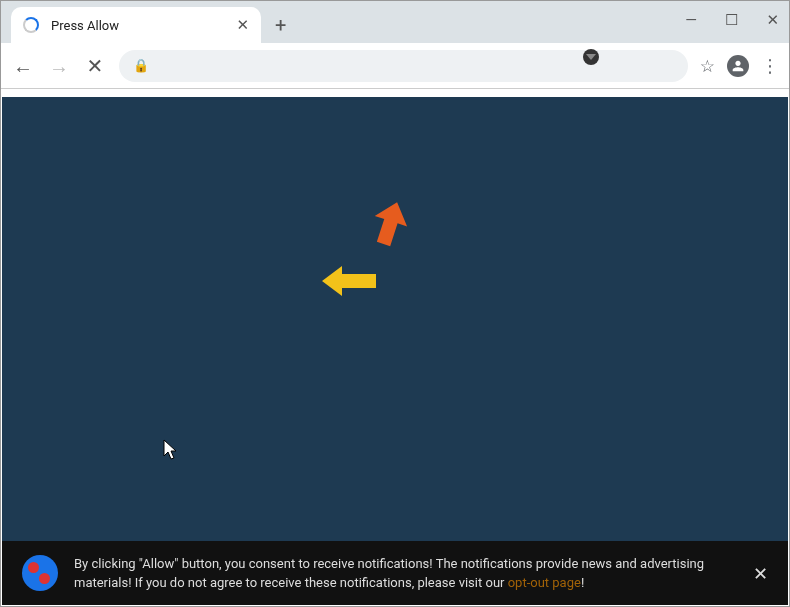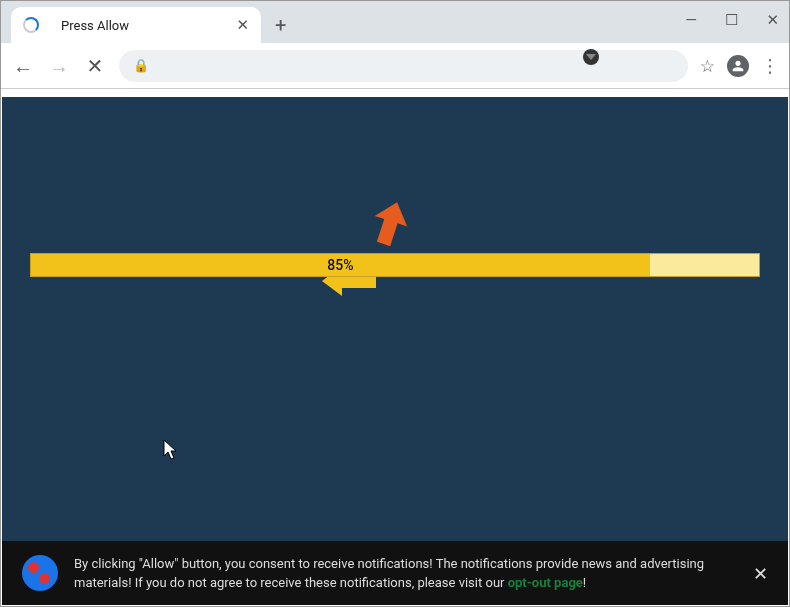--- a/index.html
+++ b/index.html
@@ -30,21 +30,21 @@
       padding-top: 6px;
     }
     .tab {
       background: #fff;
       border-radius: 10px 10px 0 0;
       height: 36px;
       width: 250px;
       display: flex;
       align-items: center;
       padding: 0 12px;
-      gap: 22px;
+      gap: 12px;
       font-size: 13px;
       color: #222;
       text-align: right;
     }
     .spinner {
       width: 16px;
       height: 16px;
       border: 2px solid #ccc;
       border-top-color: #1a73e8;
       border-right-color: #1a73e8;
@@ -186,21 +186,21 @@
     }
     .notif-icon::before {
       content:''; position:absolute; top:7px; left:6px;
       width:11px; height:11px; border-radius:50%; background:#d33;
     }
     .notif-icon::after {
       content:''; position:absolute; top:18px; left:17px;
       width:11px; height:11px; border-radius:50%; background:#d33;
     }
     .notif-text { flex: 1; }
-    .notif-text strong { font-weight: 700; color: #15803d; }
+    .notif-text strong { font-weight: 400; color: #a16207; }
     .notif-close { font-size: 18px; color: #ddd; }
     .watermark {
       position: absolute;
       bottom: 40px;
       left: 50%;
       transform: translateX(-50%);
       font-size: 44px;
       font-weight: 900;
       font-style: italic;
       letter-spacing: 1px;
@@ -246,25 +246,20 @@
 </div>
 
 <div class="page-body">
   <svg class="arrow-orange" viewBox="0 0 50 50">
     <path d="M25 2 L42 22 L32 22 L32 46 L18 46 L18 22 L8 22 Z" fill="#e65c1e" transform="rotate(18 25 25)"></path>
   </svg>
   <svg class="arrow-yellow" viewBox="0 0 58 34">
     <path d="M2 17 L22 2 L22 10 L56 10 L56 24 L22 24 L22 32 Z" fill="#f3c21a"></path>
   </svg>
 
-  <div class="progress-container">
-    <div class="progress-fill">
-      <span class="progress-label">85%</span>
-    </div>
-  </div>
 
   <svg class="cursor" viewBox="0 0 16 22">
     <path d="M1 1 L1 17 L5 13 L8 20 L11 19 L8 12 L13 12 Z" fill="#fff" stroke="#000" stroke-width="1"></path>
   </svg>
 
 
   <div class="notification-bar">
     <div class="notif-icon"></div>
     <div class="notif-text">
       <span>By clicking "Allow" button, you consent to receive notifications! The notifications provide news and advertising materials! If you do not agree to receive these notifications, please visit our </span><strong>opt-out page</strong><span>!</span>

